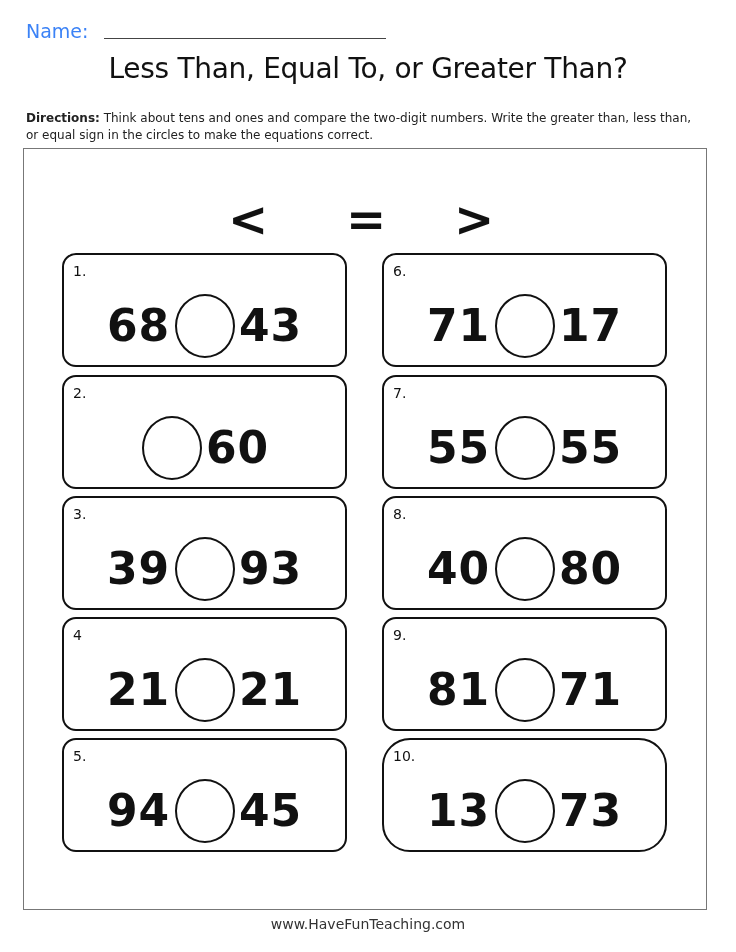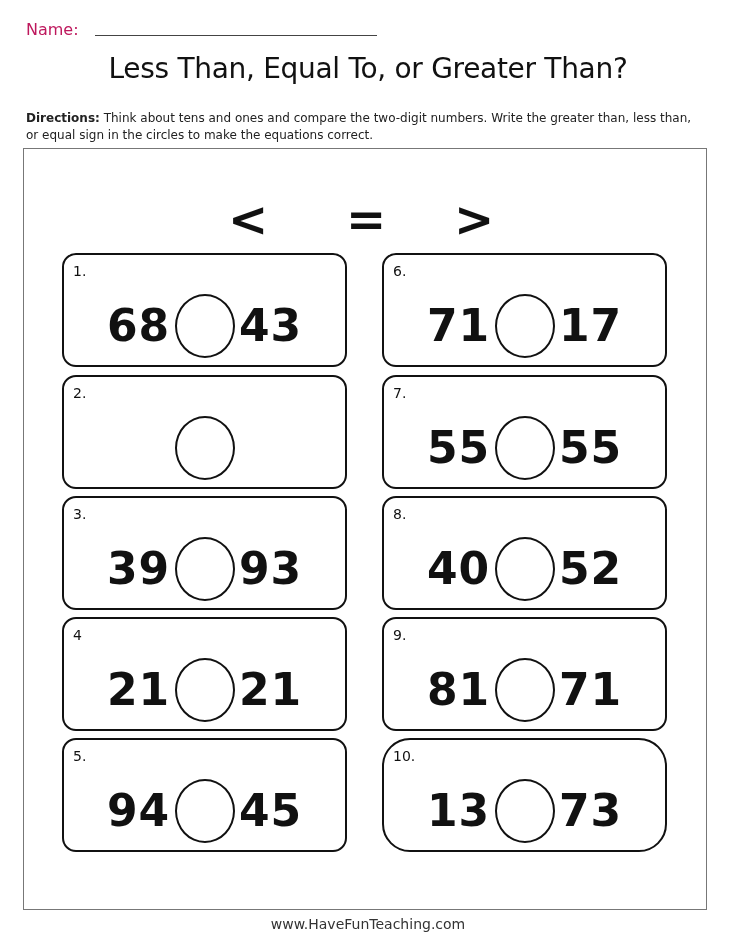--- a/index.html
+++ b/index.html
@@ -14,22 +14,22 @@
       overflow: hidden;
       font-family: "DejaVu Sans", "Liberation Sans", sans-serif;
       color: #111111;
     }
     .name-row {
       position: absolute;
       left: 26px;
       top: 20px;
       display: flex;
       align-items: flex-end;
-      font-size: 16px;
-      color: #be185d;
+      font-size: 19px;
+      color: #3b82f6;
     }
     .name-line {
       display: inline-block;
       width: 282px;
       height: 0;
       border-bottom: 1px solid #444;
       margin-left: 16px;
       margin-bottom: 3px;
     }
     .title {
@@ -164,20 +164,21 @@
     <span class="val">68</span>
     <span class="circle"></span>
     <span class="val">43</span>
   </div>
 </div>
 
 <div class="problem" style="left:62px; top:375px;">
   <span class="num">2.</span>
   <div class="eq">
     <span class="circle"></span>
+    <span class="val">60</span>
   </div>
 </div>
 
 <div class="problem" style="left:62px; top:496px;">
   <span class="num">3.</span>
   <div class="eq">
     <span class="val">39</span>
     <span class="circle"></span>
     <span class="val">93</span>
   </div>
@@ -217,21 +218,21 @@
     <span class="circle"></span>
     <span class="val">55</span>
   </div>
 </div>
 
 <div class="problem" style="left:382px; top:496px;">
   <span class="num">8.</span>
   <div class="eq">
     <span class="val">40</span>
     <span class="circle"></span>
-    <span class="val">52</span>
+    <span class="val">80</span>
   </div>
 </div>
 
 <div class="problem" style="left:382px; top:617px;">
   <span class="num">9.</span>
   <div class="eq">
     <span class="val">81</span>
     <span class="circle"></span>
     <span class="val">71</span>
   </div>

